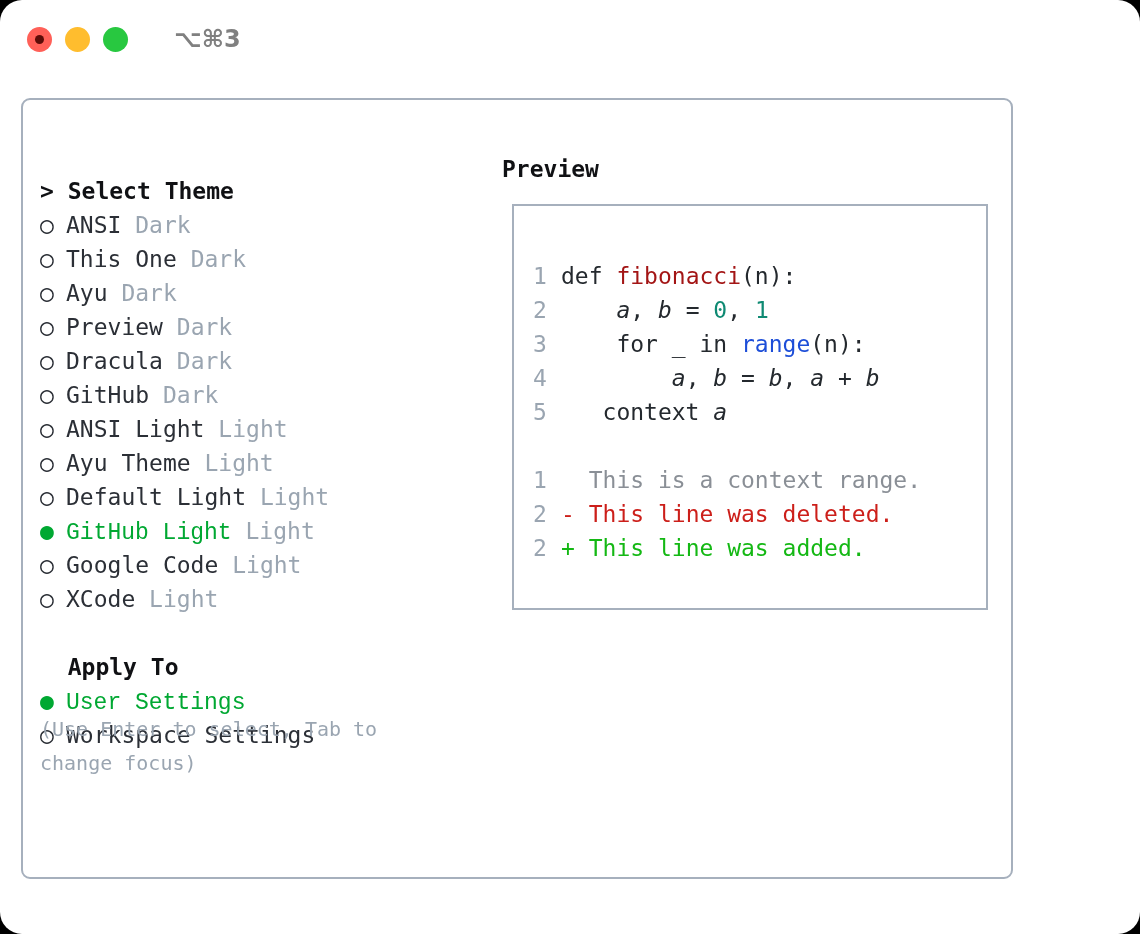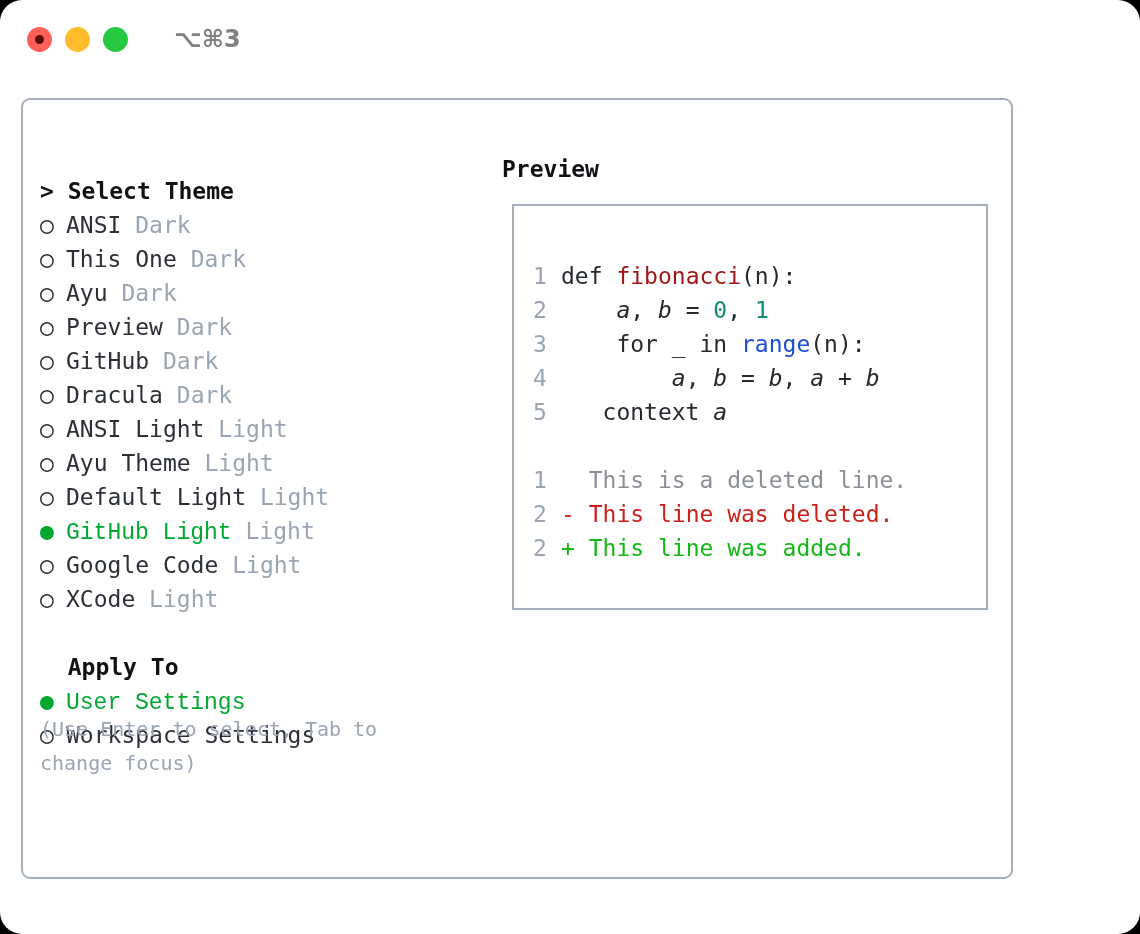--- a/index.html
+++ b/index.html
@@ -188,22 +188,22 @@
 
     <div id="left-col">
 
       <div class="row header"><span>&gt; </span><span>Select Theme</span></div>
 
       <div id="theme-list">
           <div class="row"><span class="bullet">○</span><span class="name">ANSI</span><span> </span><span class="variant">Dark</span></div>
           <div class="row"><span class="bullet">○</span><span class="name">This One</span><span> </span><span class="variant">Dark</span></div>
           <div class="row"><span class="bullet">○</span><span class="name">Ayu</span><span> </span><span class="variant">Dark</span></div>
           <div class="row"><span class="bullet">○</span><span class="name">Preview</span><span> </span><span class="variant">Dark</span></div>
+          <div class="row"><span class="bullet">○</span><span class="name">Dracula</span><span> </span><span class="variant">Dark</span></div>
           <div class="row"><span class="bullet">○</span><span class="name">GitHub</span><span> </span><span class="variant">Dark</span></div>
-          <div class="row"><span class="bullet">○</span><span class="name">Dracula</span><span> </span><span class="variant">Dark</span></div>
           <div class="row"><span class="bullet">○</span><span class="name">ANSI Light</span><span> </span><span class="variant">Light</span></div>
           <div class="row"><span class="bullet">○</span><span class="name">Ayu Theme</span><span> </span><span class="variant">Light</span></div>
           <div class="row"><span class="bullet">○</span><span class="name">Default Light</span><span> </span><span class="variant">Light</span></div>
           <div class="row"><span class="bullet on">●</span><span class="name sel">GitHub Light</span><span> </span><span class="variant">Light</span></div>
           <div class="row"><span class="bullet">○</span><span class="name">Google Code</span><span> </span><span class="variant">Light</span></div>
           <div class="row"><span class="bullet">○</span><span class="name">XCode</span><span> </span><span class="variant">Light</span></div>
         </div>
 
       <div class="row">&nbsp;</div>
 
@@ -220,21 +220,21 @@
     <div id="right-col">
       <div id="preview-title">Preview</div>
       <div id="preview-box">
         <div id="code-area">
             <div class="codeline"><span class="ln">1</span><span class="">def </span><span class="tok-func">fibonacci</span><span class="">(n):</span></div>
             <div class="codeline"><span class="ln">2</span><span class="">    </span><span class="tok-var">a</span><span class="">, </span><span class="tok-var">b</span><span class=""> = </span><span class="tok-num">0</span><span class="">, </span><span class="tok-num">1</span></div>
             <div class="codeline"><span class="ln">3</span><span class="">    for _ in </span><span class="tok-builtin">range</span><span class="">(n):</span></div>
             <div class="codeline"><span class="ln">4</span><span class="">        </span><span class="tok-var">a</span><span class="">, </span><span class="tok-var">b</span><span class=""> = </span><span class="tok-var">b</span><span class="">, </span><span class="tok-var">a</span><span class=""> + </span><span class="tok-var">b</span></div>
             <div class="codeline"><span class="ln">5</span><span class="">   context </span><span class="tok-var">a</span></div>
             <div class="blankline"></div>
-            <div class="codeline"><span class="ln">1</span><span class="diff-context"> </span><span class="diff-context"> This is a deleted line.</span></div>
+            <div class="codeline"><span class="ln">1</span><span class="diff-context"> </span><span class="diff-context"> This is a context range.</span></div>
             <div class="codeline"><span class="ln">2</span><span class="diff-del">-</span><span class="diff-del"> This line was deleted.</span></div>
             <div class="codeline"><span class="ln">2</span><span class="diff-add">+</span><span class="diff-add"> This line was added.</span></div>
           </div>
       </div>
     </div>
 
   </div>
 </div>
 
 </body></html>

